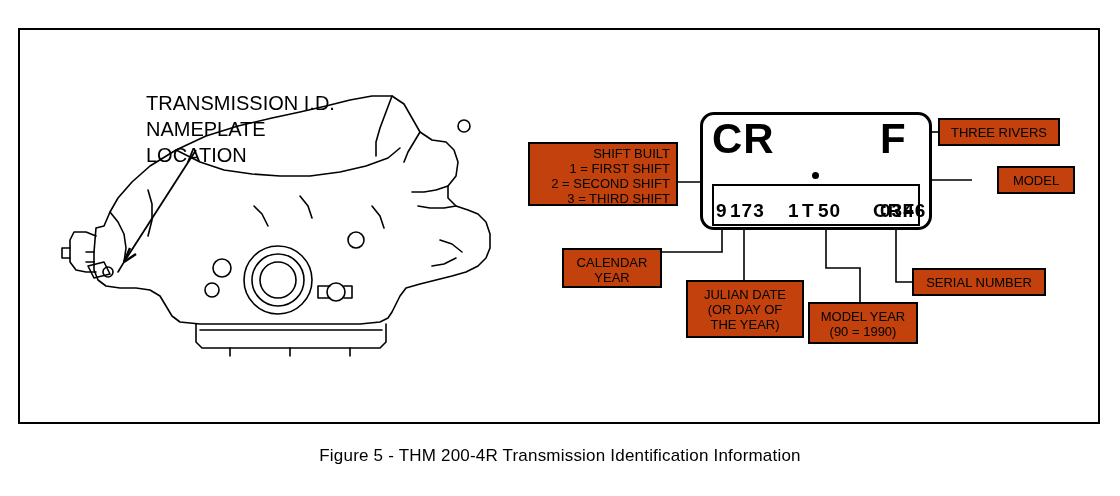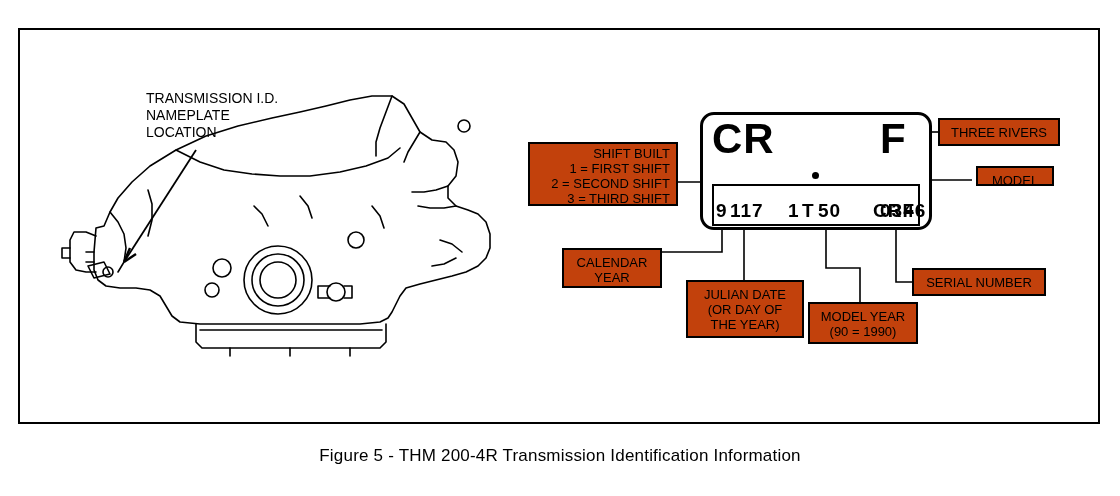--- a/index.html
+++ b/index.html
@@ -202,53 +202,53 @@
 
       <path d="M860 306 L860 268 L826 268 L826 224"></path>
 
       <path d="M912 282 L896 282 L896 248 L896 226"></path>
 
       <path d="M816 176 L816 186"></path>
       <path d="M852 180 L852 186"></path>
     </g>
   </svg>
 
-  <div class="txt" style="left:146px; top:90px; font-size:14px; line-height:17px;">TRANSMISSION I.D.
+  <div class="txt" style="left:146px; top:90px; font-size:20px; line-height:26px;">TRANSMISSION I.D.
 NAMEPLATE
 LOCATION</div>
 
   <div class="boxed left" style="left:528px; top:142px; width:150px; height:64px;">SHIFT BUILT
 1 = FIRST SHIFT
 2 = SECOND SHIFT
 3 = THIRD SHIFT</div>
 
   <div class="boxed" style="left:938px; top:118px; width:122px; height:28px; padding-top:5px;">THREE RIVERS</div>
 
-  <div class="boxed" style="left:976px; top:166px; width:78px; height:20px; padding-top:5px;">MODEL</div>
+  <div class="boxed" style="left:997px; top:166px; width:78px; height:28px; padding-top:5px;">MODEL</div>
 
   <div class="boxed" style="left:562px; top:248px; width:100px; height:40px; padding-top:5px;">CALENDAR
 YEAR</div>
 
   <div class="boxed" style="left:686px; top:280px; width:118px; height:58px; padding-top:5px;">JULIAN DATE
 (OR DAY OF
 THE YEAR)</div>
 
   <div class="boxed" style="left:808px; top:302px; width:110px; height:42px; padding-top:5px;">MODEL YEAR
 (90 = 1990)</div>
 
   <div class="boxed" style="left:912px; top:268px; width:134px; height:28px; padding-top:5px;">SERIAL NUMBER</div>
 
   <div class="nameplate"></div>
   <div class="np-big np-cr">CR</div>
   <div class="np-big np-f">F</div>
   <div class="np-dot"></div>
   <div class="np-inner"></div>
 
   <div class="np-code np-cal">9</div>
-  <div class="np-code np-jul" style="left:730px;">117</div>
+  <div class="np-code np-jul" style="left:730px;">173</div>
   <div class="np-code np-shift" style="left:788px;">1</div>
   <div class="np-code" style="left:802px;">T</div>
   <div class="np-code np-year">50</div>
   <div class="np-code np-model">CRF</div>
   <div class="np-code np-serial">0346</div>
 
   <div class="caption">Figure 5 - THM 200-4R Transmission Identification Information</div>
 </div>
 
 </body></html>

